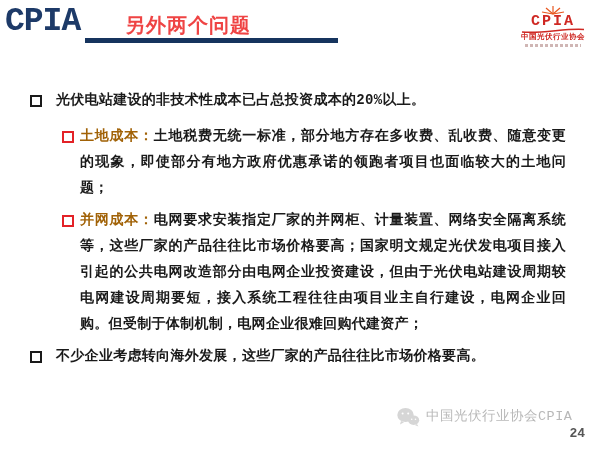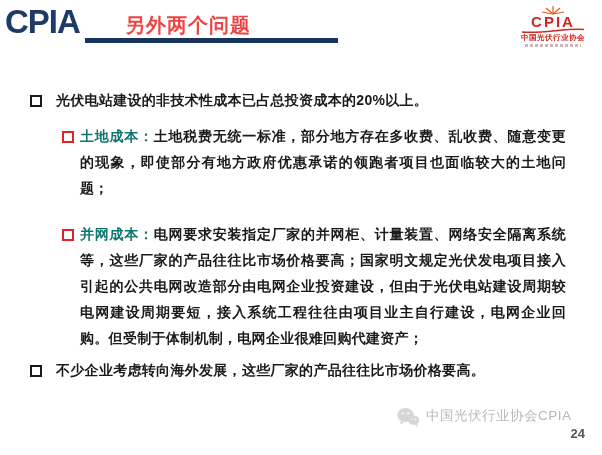--- a/index.html
+++ b/index.html
@@ -1,18 +1,18 @@
 <!DOCTYPE html>
 <html><head>
 <meta charset="utf-8">
 <style>
   html,body{margin:0;padding:0;background:#ffffff;}
   .slide{
     position:relative;width:602px;height:455px;background:#ffffff;overflow:hidden;
-    font-family:Liberation Sans, sans-serif;
+    font-family:Liberation Mono, monospace;
   }
   
   .brand{
     position:absolute;left:5px;top:3px;
     font-size:33px;font-weight:600;color:#1d3a68;letter-spacing:-1px;
   }
   .title{
     position:absolute;left:125px;top:12px;
     font-size:20px;font-weight:700;color:#ef4444;letter-spacing:1px;
   }
@@ -36,23 +36,23 @@
   .item{position:relative;}
   .item .sq{
     position:absolute;left:0;top:8px;width:8px;height:8px;
     border:2px solid #1a1a1a;background:transparent;display:block;
   }
   .item.l2 .sq{border-color:#e32227;}
   .item.l1{margin-left:0;padding-left:26px;}
   .item.l2{margin-left:32px;padding-left:18px;}
   .it1{margin-top:10px;}
   .it2{margin-top:7px;}
-  .it3{margin-top:20px;}
+  .it3{margin-top:6px;}
   .it4{margin-top:6px;}
-  .lbl{color:#0f766e;}
+  .lbl{color:#a16207;}
   
   .footer{
     position:absolute;left:396px;top:407px;display:flex;align-items:flex-start;gap:6px;
     color:#b8b8b8;font-size:13.5px;font-weight:400;letter-spacing:0.5px;
   }
   .pagenum{
     position:absolute;right:17px;top:426px;
     color:#565656;font-size:13px;font-weight:600;
   }
 </style>

